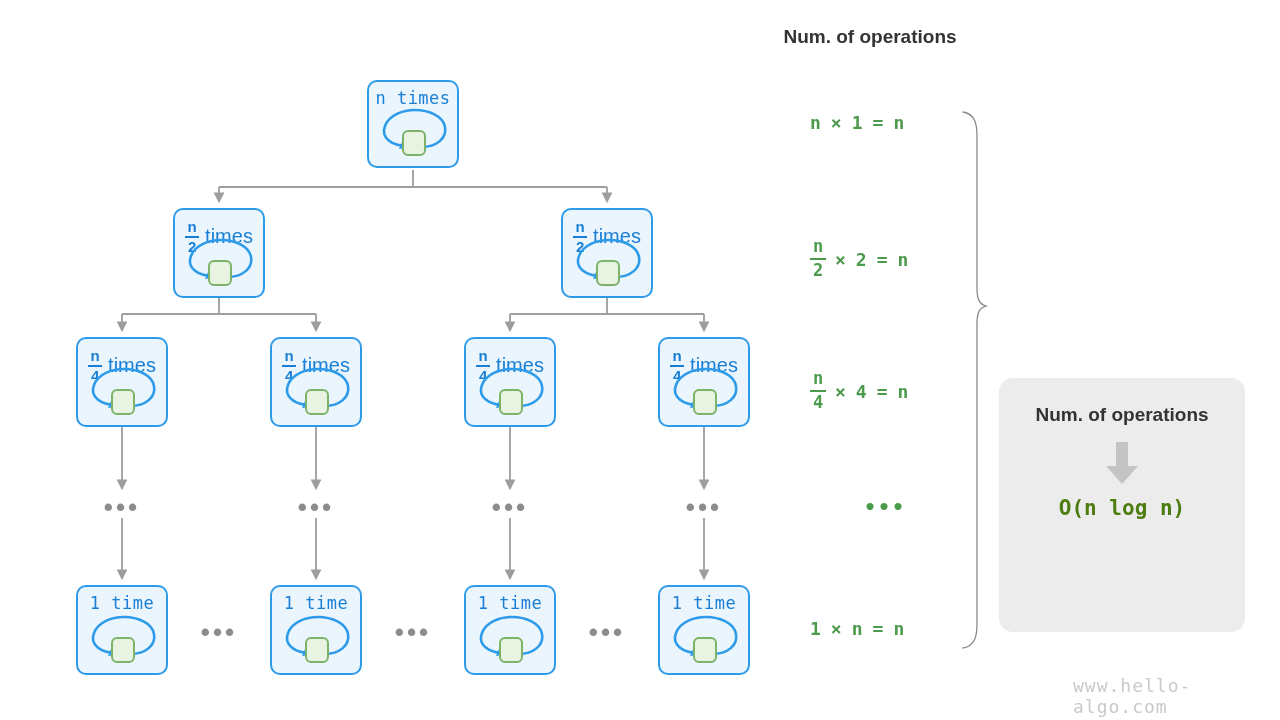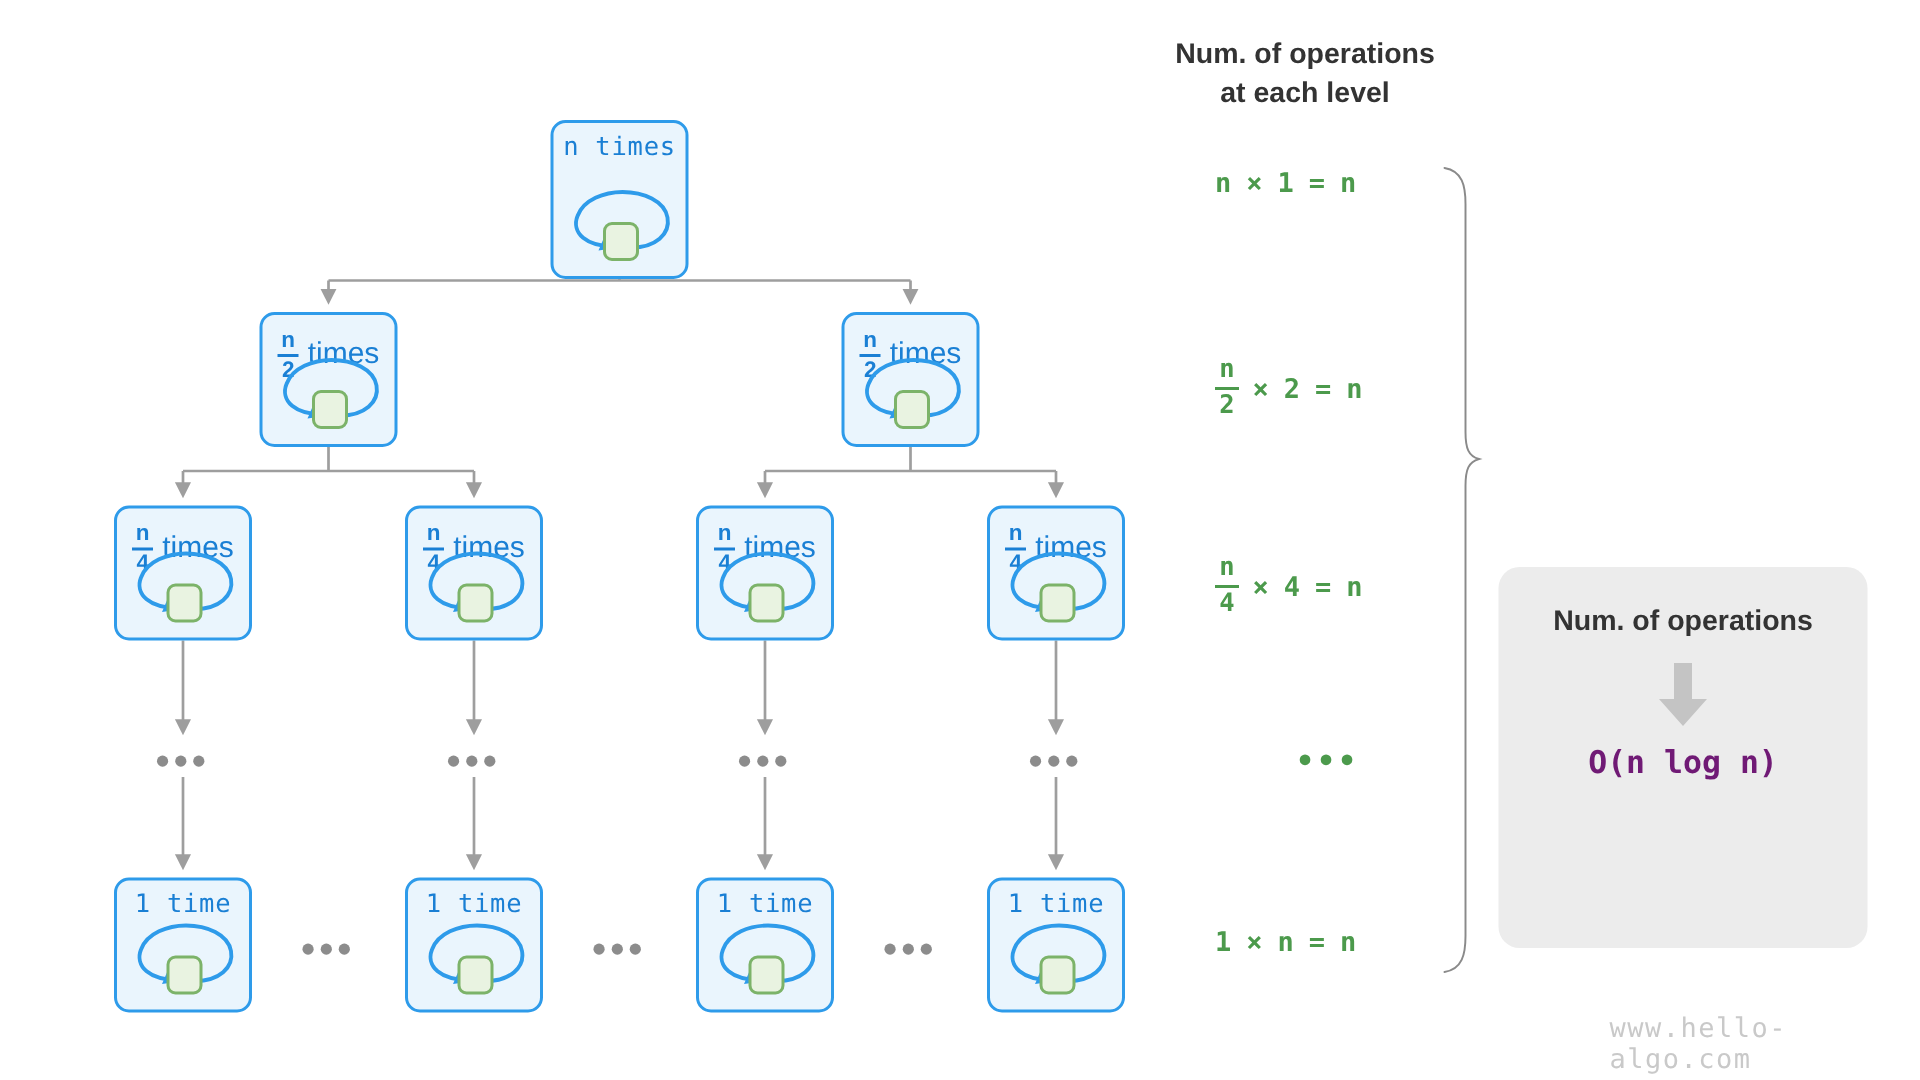--- a/index.html
+++ b/index.html
@@ -95,21 +95,21 @@
     text-align:center;font-weight:bold;font-size:19px;color:#333333;
   }
   .card-formula{
     text-align:center;
     font-family:"DejaVu Sans Mono", monospace;
     font-weight:bold;color:#4c9a4c;font-size:20px;
   }
   .card-blue{
     text-align:center;
     font-family:"DejaVu Sans Mono", monospace;
-    font-weight:bold;color:#701a75;font-size:21px;
+    font-weight:bold;color:#4d7c0f;font-size:21px;
   }
 
   .watermark{
     position:absolute;
     font-family:"DejaVu Sans Mono", monospace;
     font-size:18px;color:#c9c9c9;letter-spacing:1px;
   }
 
   .dots3{
     position:absolute;
@@ -165,21 +165,21 @@
                C 975,114 977,124 977,136
                L 977,288
                C 977,299 979,304 986,306
                C 979,308 977,313 977,324
                L 977,624
                C 977,636 975,646 963,648"></path>
     </g>
   </svg>
 
   <div id="tree-nodes">
-      <div class="node" style="left: 367px; top: 80px; width: 92px; height: 106px;">
+      <div class="node" style="left: 367px; top: 80px; width: 92px; height: 88px;">
         <div class="node-label">
           <span class="mono-label">n times</span>
         </div>
         <div class="loop-wrap">
           <svg width="76" height="58" viewBox="0 0 76 58">
             <path d="M40,44 C14,46 6,34 10,24 C14,13 28,8 40,8 C54,8 68,14 70,25 C72,36 62,45 46,45" fill="none" stroke="#2e9bea" stroke-width="2.6" stroke-linecap="round"></path>
             <path d="M30,33 L24,47 L38,45 Z" fill="#2e9bea"></path>
             <rect x="28" y="29" width="22" height="24" rx="5" ry="5" fill="#e9f3e1" stroke="#7cb369" stroke-width="2"></rect>
           </svg>
         </div>
@@ -341,21 +341,20 @@
       <div class="dots3" style="left: 292px; top: 494px; width: 48px; text-align: center;">•••</div>
       <div class="dots3" style="left: 486px; top: 494px; width: 48px; text-align: center;">•••</div>
       <div class="dots3" style="left: 680px; top: 494px; width: 48px; text-align: center;">•••</div>
       <div class="dots3" style="left: 195px; top: 619px; width: 48px; text-align: center;">•••</div>
       <div class="dots3" style="left: 389px; top: 619px; width: 48px; text-align: center;">•••</div>
       <div class="dots3" style="left: 583px; top: 619px; width: 48px; text-align: center;">•••</div>
     </div>
 
   <div class="abs hdr" style="left:760px;top:24px;width:220px;">
     <div>Num. of operations</div>
-    <div>at each level</div>
   </div>
 
   <div id="ops-column">
       <div class="abs" style="left: 810px; top: 112px; width: 150px;">
         <div class="row-eq">
           <span class="green-mono">n</span>
           <span class="green-mono">×</span>
           <span class="green-mono">1</span>
           <span class="green-mono">=</span>
           <span class="green-mono">n</span>

